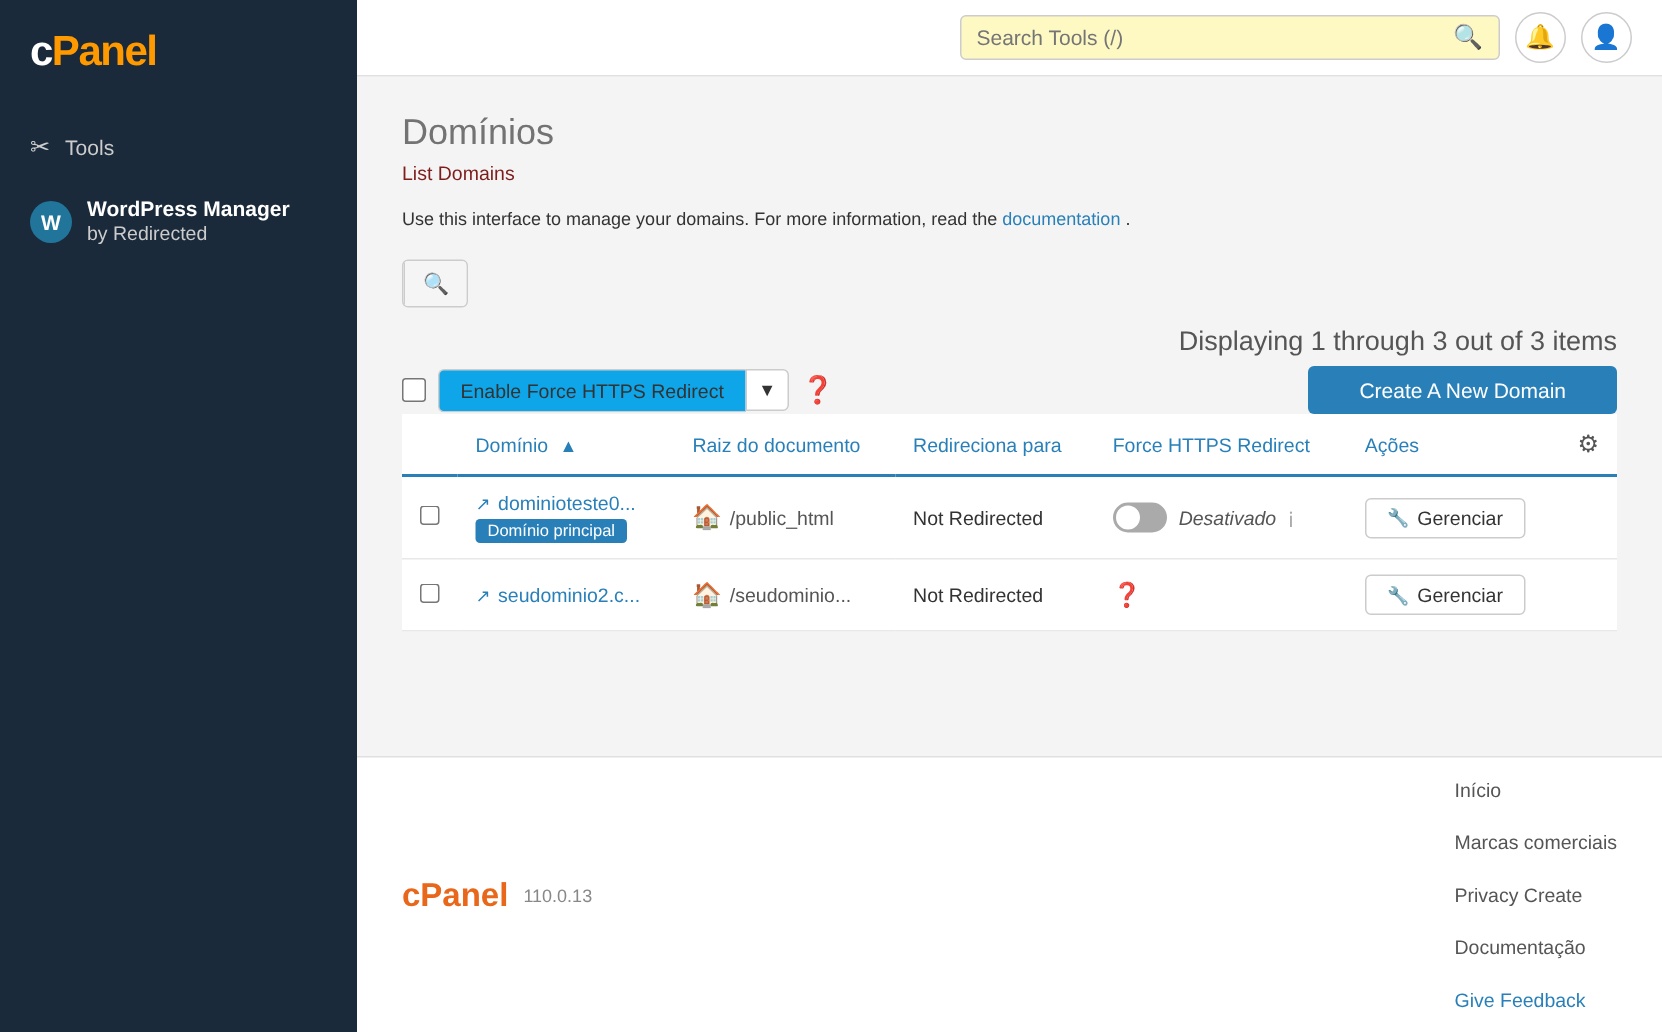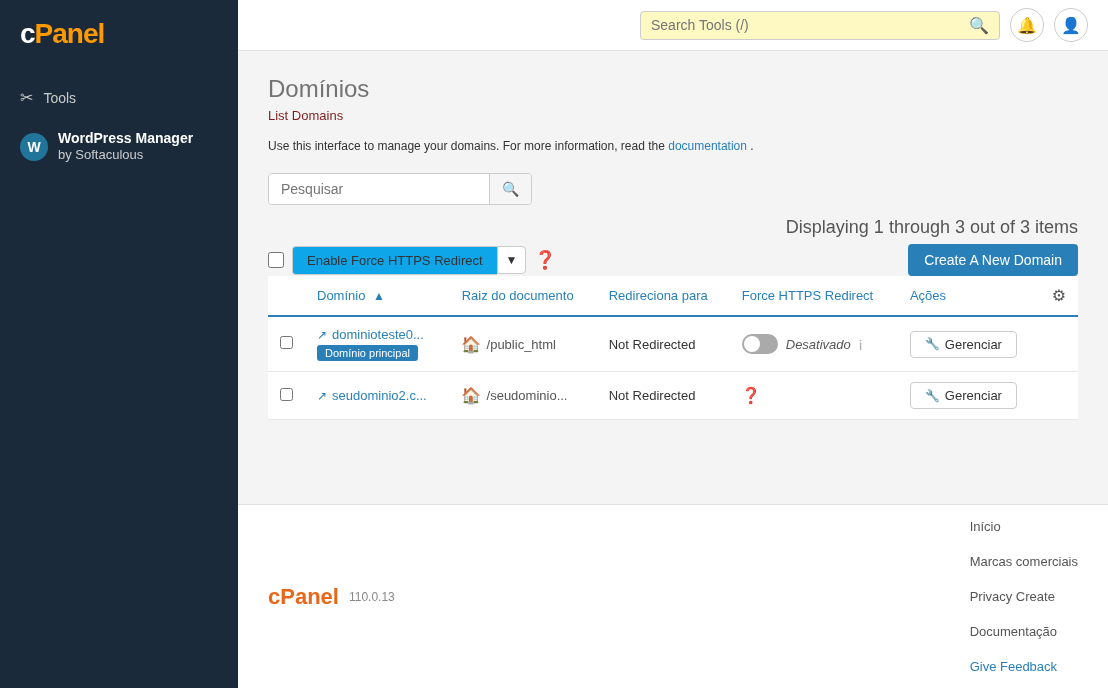--- a/index.html
+++ b/index.html
@@ -227,21 +227,21 @@
       background: none;
       border: none;
       cursor: pointer;
       color: #888;
       font-size: 18px;
     }
     .btn-create {
       background: #2980b9;
       color: #fff;
       border: none;
-      padding: 8px 16px;
+      padding: 8px 34px;
       font-size: 14px;
       border-radius: 4px;
       cursor: pointer;
       font-weight: 500;
     }
 
     
     .domains-table {
       width: 100%;
       border-collapse: collapse;
@@ -378,21 +378,21 @@
     <div class="sidebar-item">
       <span class="icon">✂</span>
       <span>Tools</span>
     </div>
     <div class="sidebar-wordpress">
       <div class="wp-icon">
           <strong>W</strong>
         </div>
       <div class="wp-label">
         <strong>WordPress Manager</strong>
-        <span>by Softaculous</span>
+        <span>by Redirected</span>
       </div>
     </div>
   </nav>
 </div>
 
 <div class="main">
 
   <div class="header">
     <div class="search-bar">
       <input type="text" placeholder="Search Tools (/)" style="">
@@ -408,21 +408,20 @@
 
     <p class="description">
       <span>Use this interface to manage your domains. For more information, read the</span>
       <a href="#">documentation</a>
       <span>.</span>
     </p>
 
     
     <div class="controls-row">
       <div class="search-input-wrap">
-        <input type="text" placeholder="Pesquisar" style="">
         <button>🔍</button>
       </div>
     </div>
 
     
     <div class="displaying-text">Displaying 1 through 3 out of 3 items</div>
 
     <div class="table-toolbar">
       <div class="toolbar-left">
         <input type="checkbox" class="bulk-checkbox" style="">

